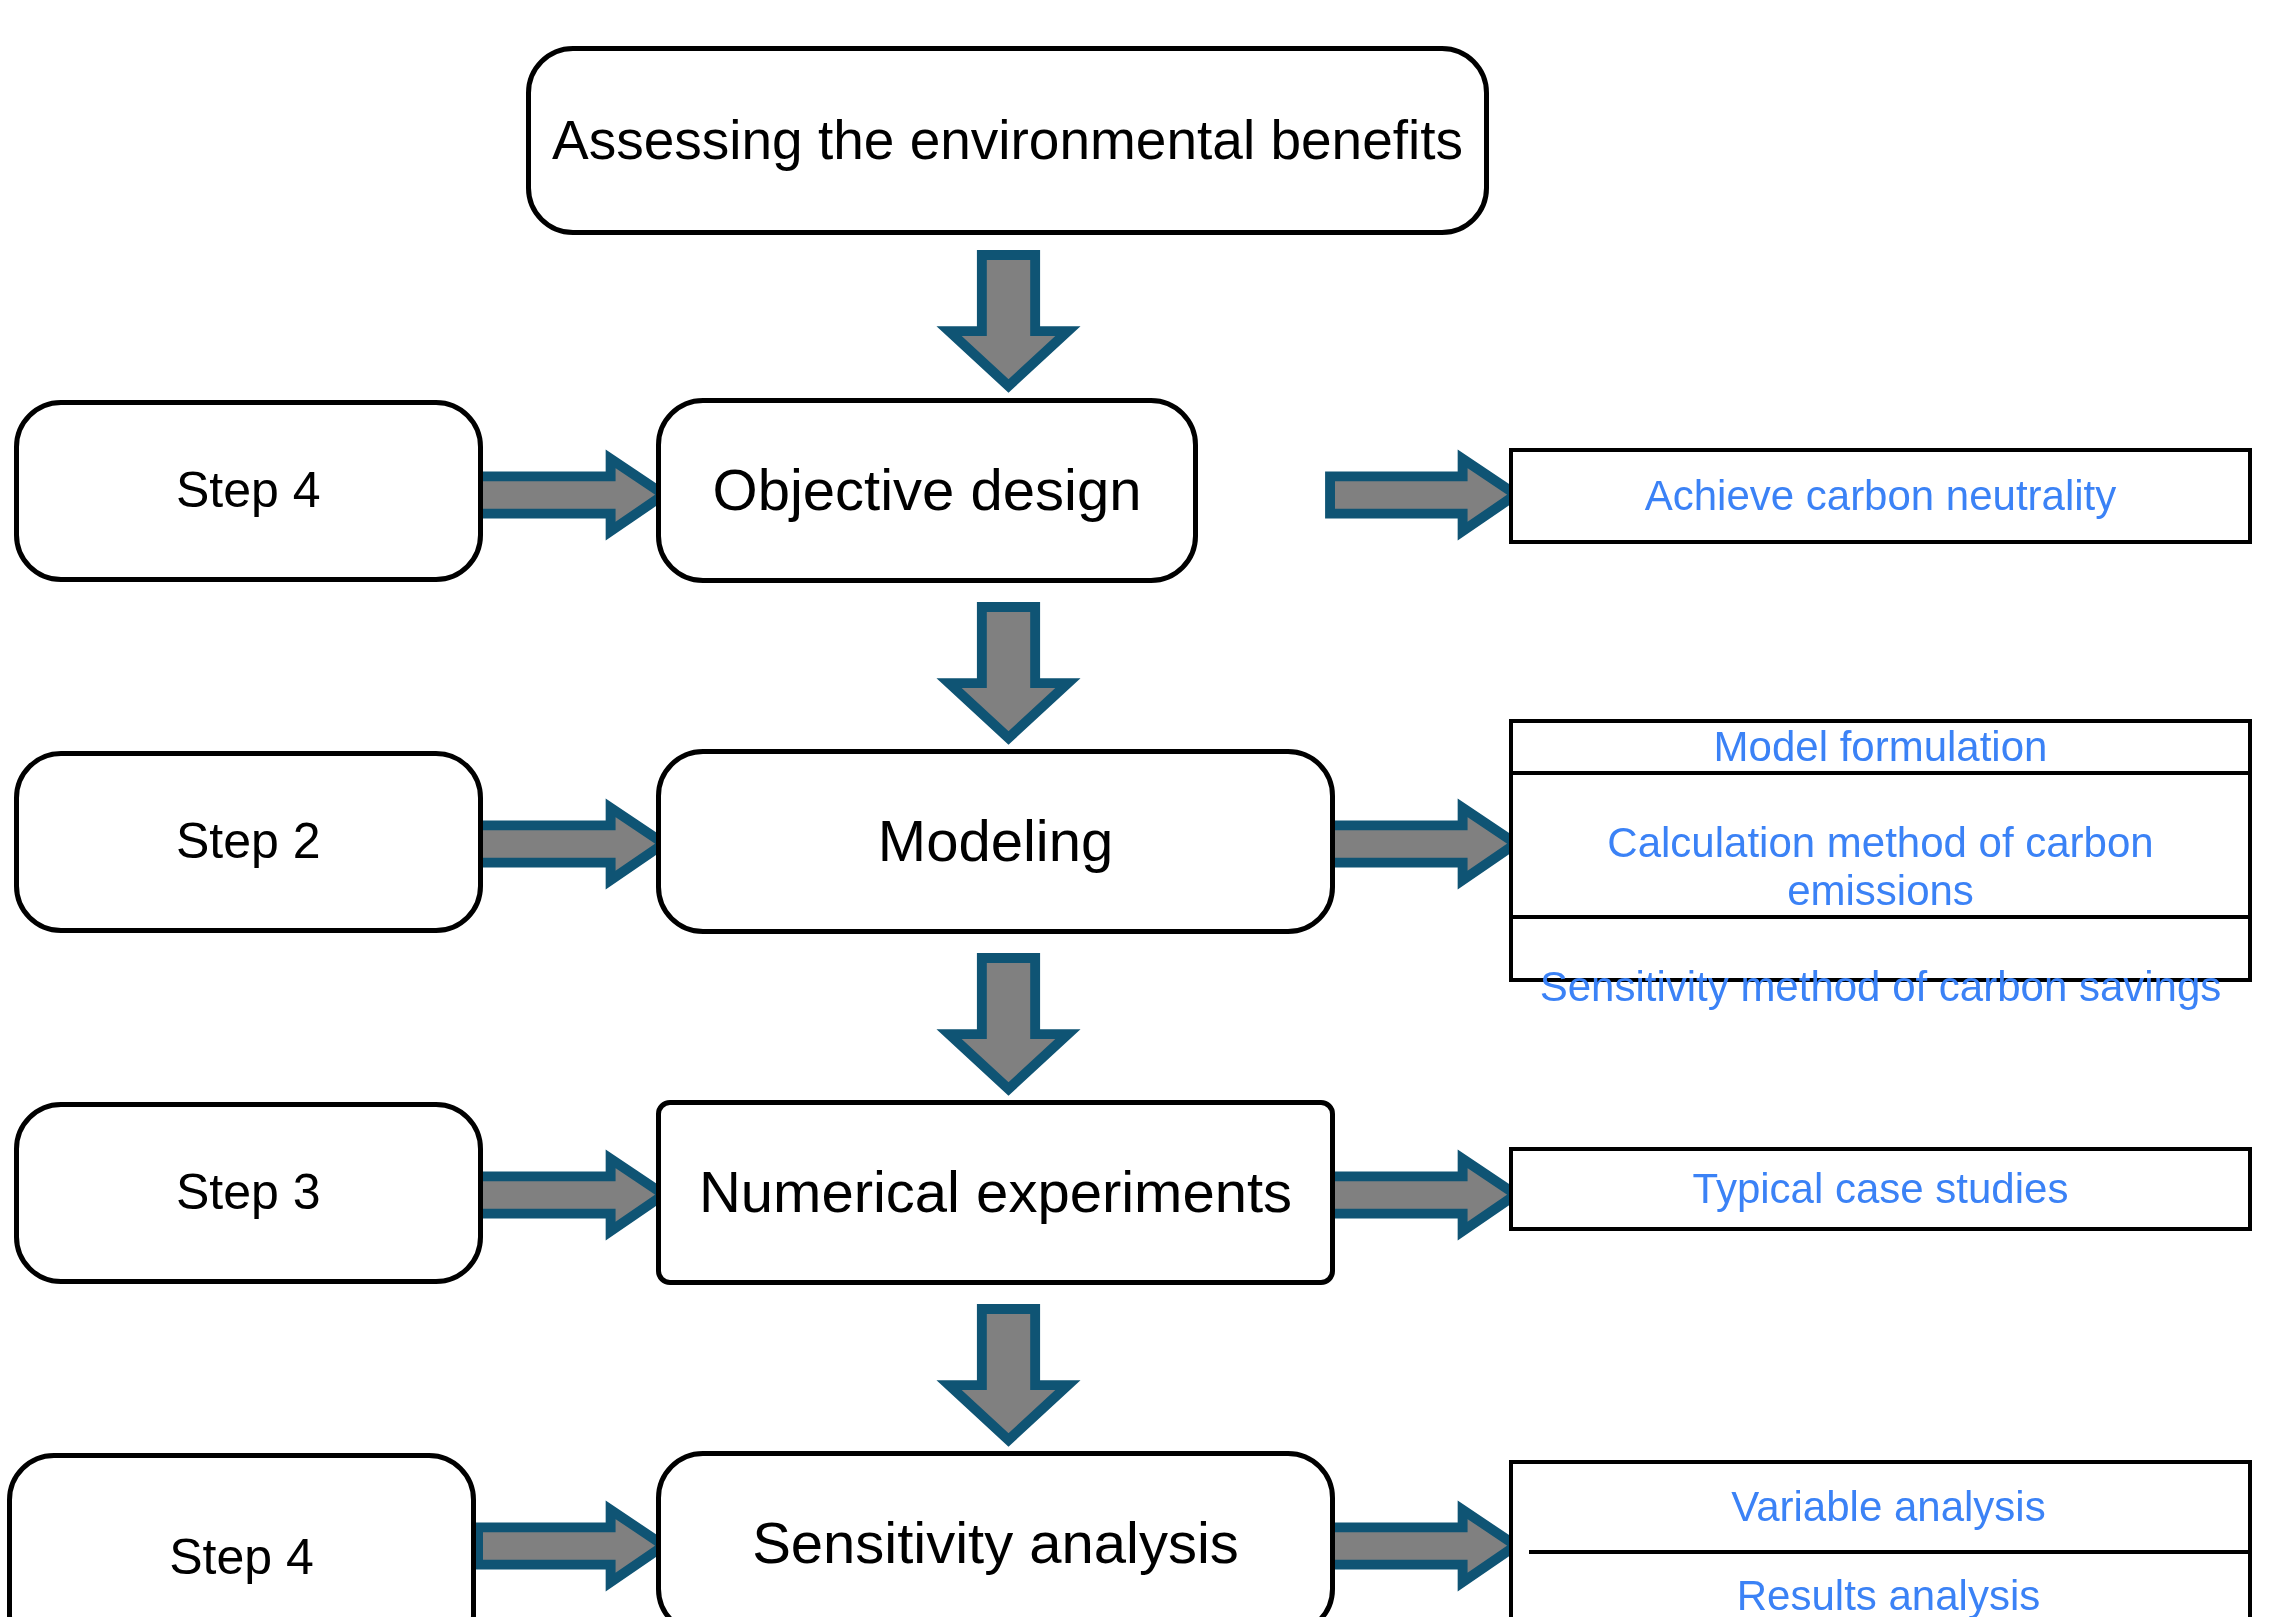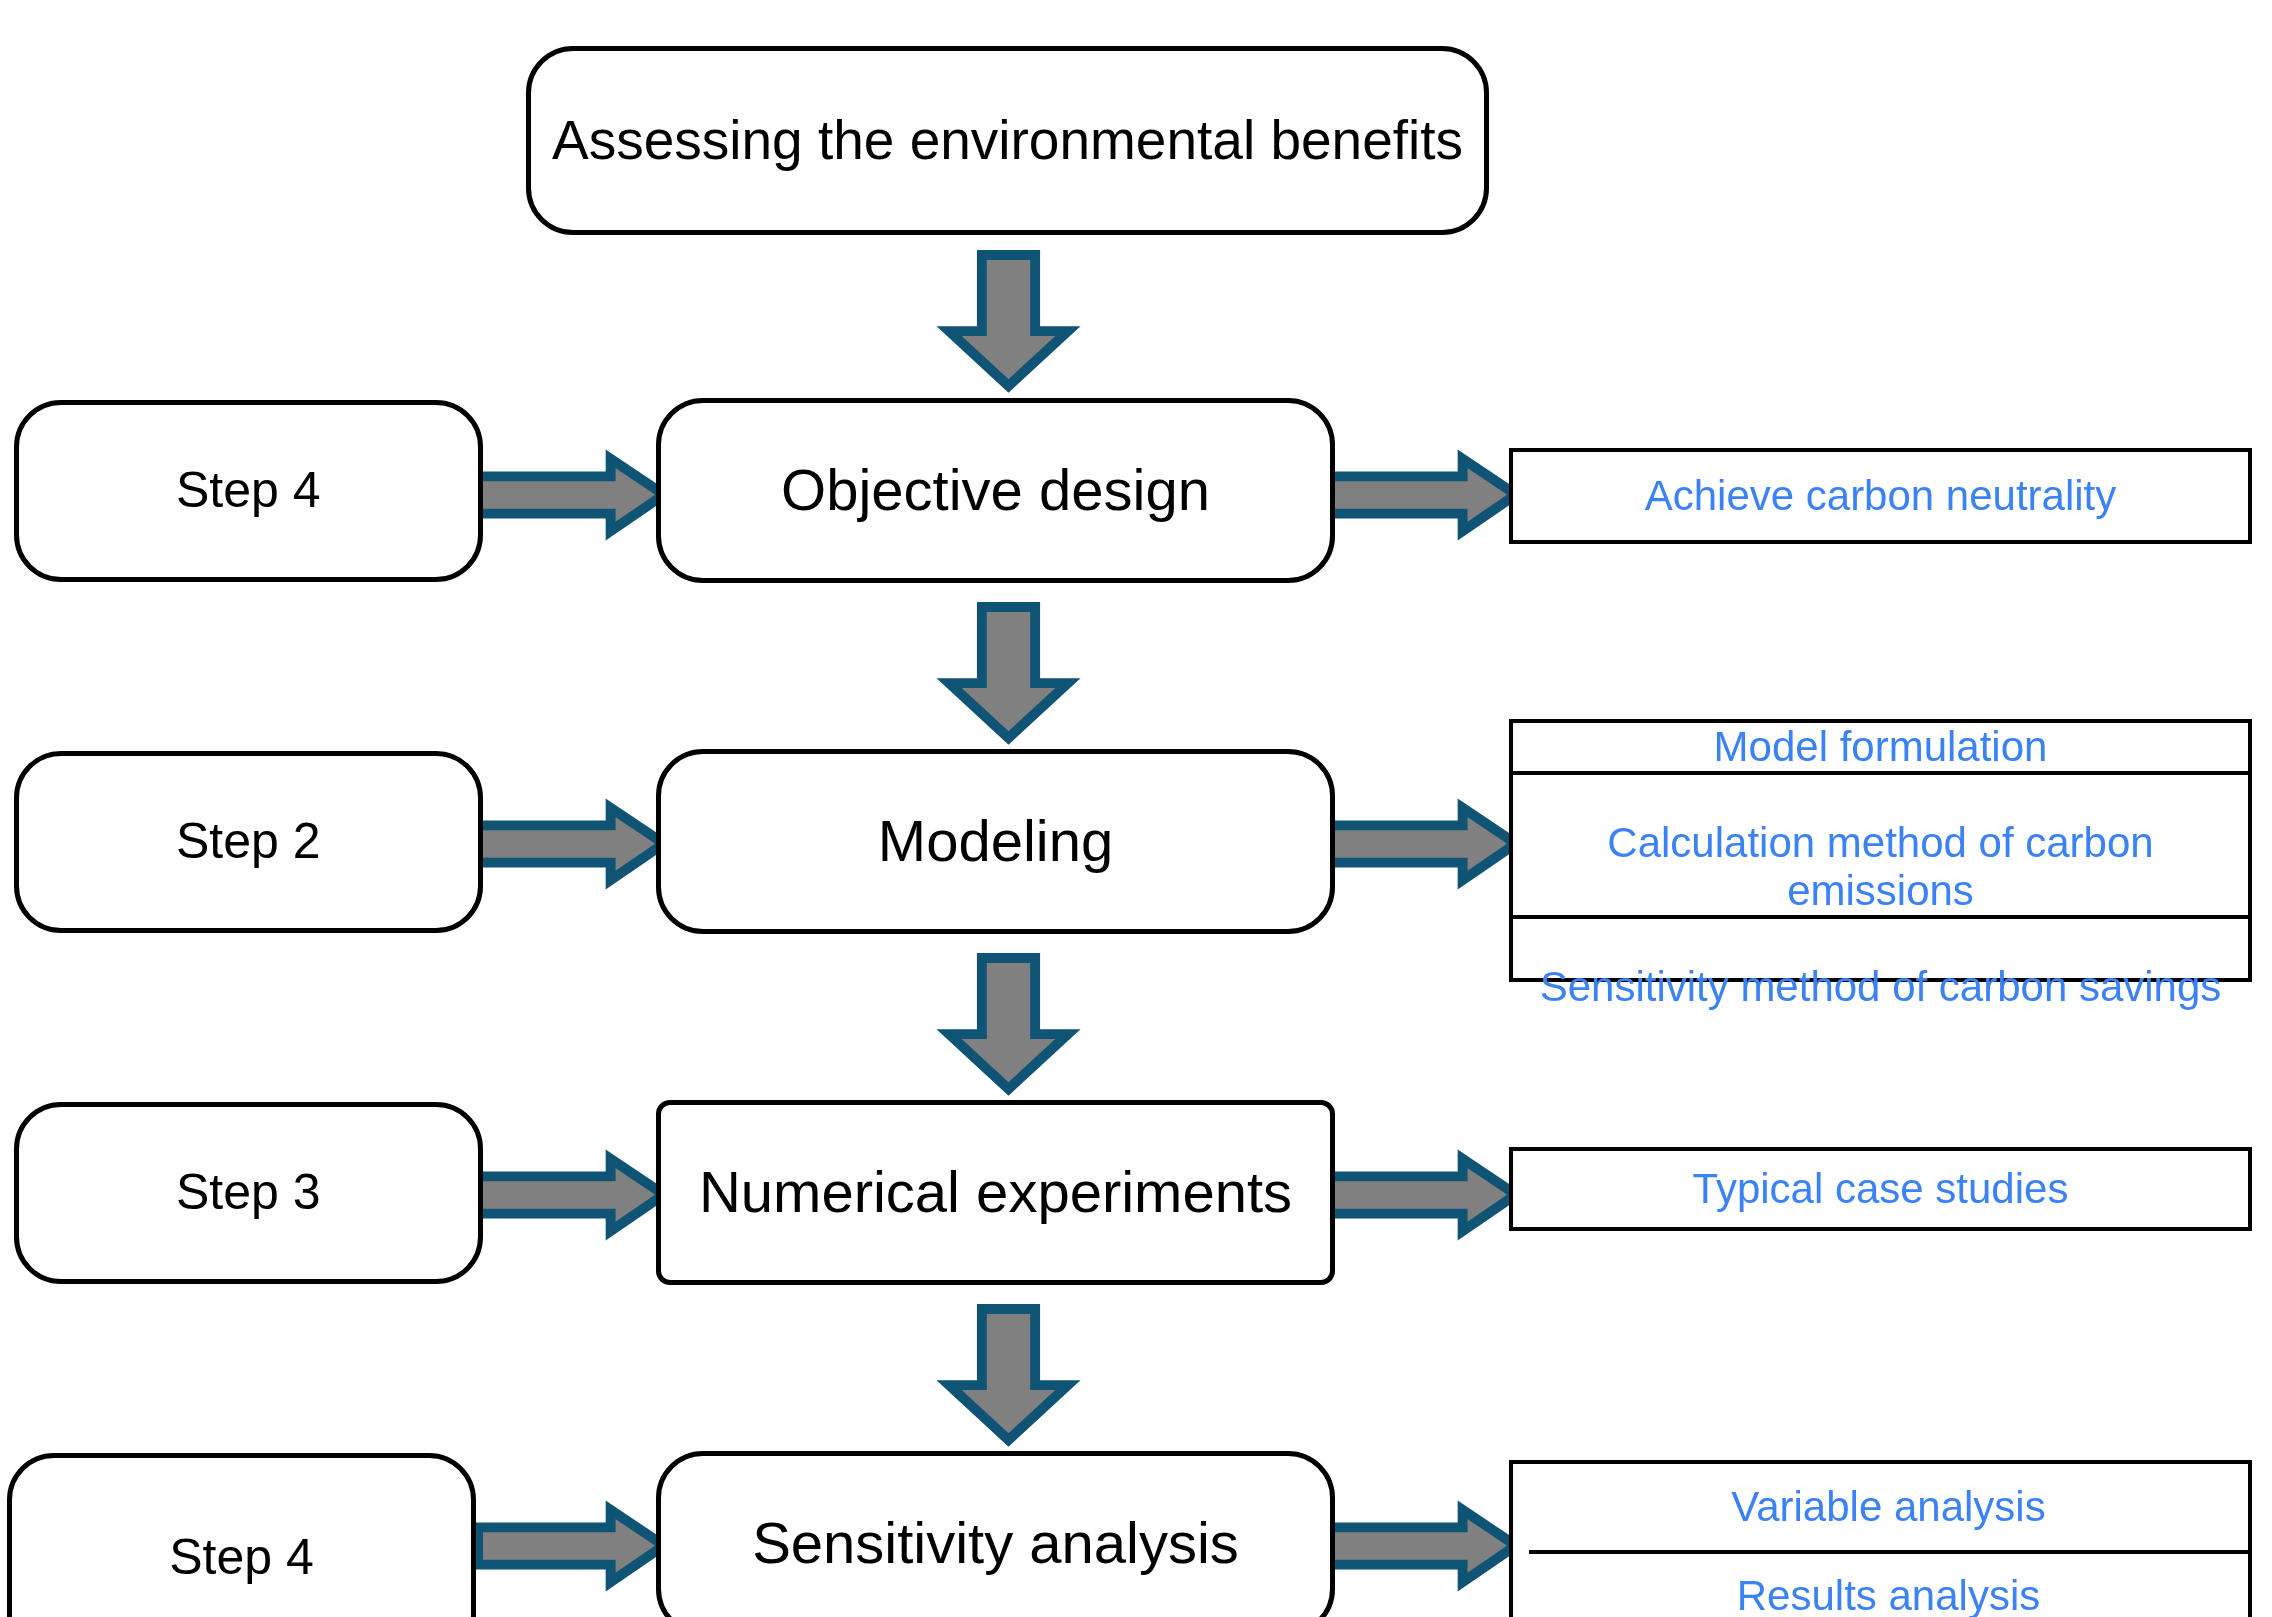--- a/index.html
+++ b/index.html
@@ -88,21 +88,21 @@
   <div class="rbox step" style="left:13.7px; top:368px; width:469px; height:182px;">
     <span>Step 4</span>
   </div>
 
   <div class="arrow" style="left:475px; top:423px; width:192px; height:80px;">
     <svg viewBox="0 0 252 105" width="192" height="80">
       <polygon points="4,28 178,28 178,5 248,52 178,100 178,77 4,77" fill="#808080" stroke="#0F5474" stroke-width="13" stroke-linejoin="miter"></polygon>
     </svg>
   </div>
 
-  <div class="rbox process" style="left:656px; top:366px; width:679px; height:185px;">
+  <div class="rbox process" style="left:656px; top:366px; width:542px; height:185px;">
     <span>Objective design</span>
   </div>
 
   <div class="arrow" style="left:1327px; top:423px; width:192px; height:80px;">
     <svg viewBox="0 0 252 105" width="192" height="80">
       <polygon points="4,28 178,28 178,5 248,52 178,100 178,77 4,77" fill="#808080" stroke="#0F5474" stroke-width="13" stroke-linejoin="miter"></polygon>
     </svg>
   </div>
 
   <div class="obox" style="left:1509px; top:416px; width:743px; height:96px;">

